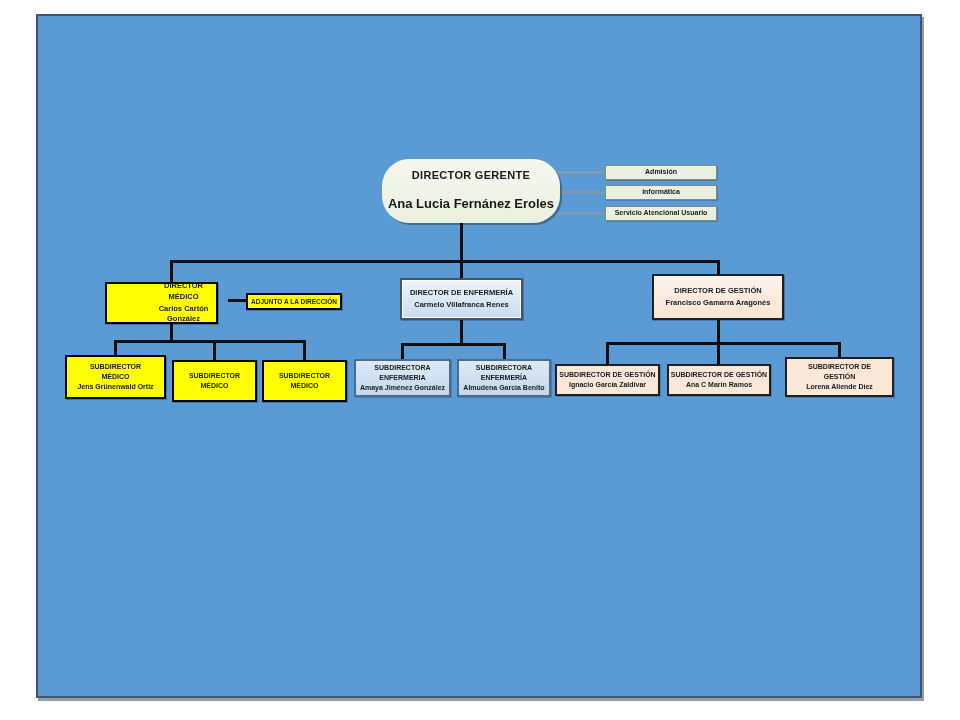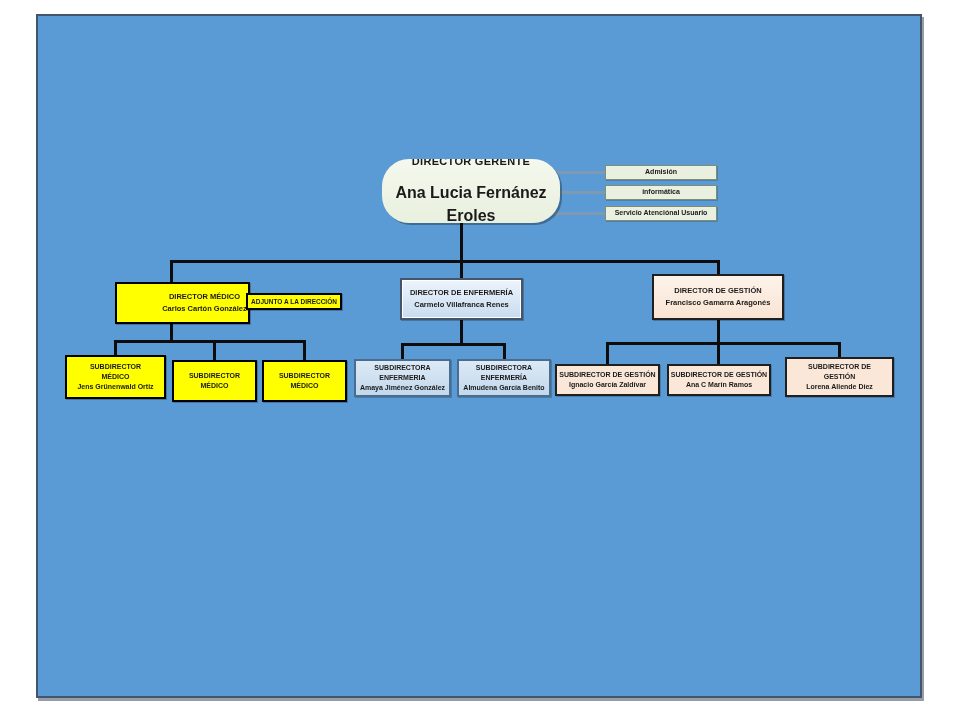--- a/index.html
+++ b/index.html
@@ -18,21 +18,21 @@
   .yellow{background:#ffff00;border:2px solid #000;box-shadow:1px 1px 0 rgba(0,0,0,.25);}
   .blueDir{background:linear-gradient(#edf4fb,#c8dcf0);border:2px solid #44546a;
     box-shadow:inset 0 0 0 1px #ffffff,1px 1px 0 rgba(0,0,0,.25);}
   .blueSub{background:linear-gradient(#dce9f6,#c3d8ec);border:2px solid #4a6c8f;
     box-shadow:1px 1px 0 rgba(0,0,0,.2);}
   .peachDir{background:linear-gradient(#fdf3ea,#f9e4d3);border:2px solid #1f1f1f;
     box-shadow:1px 1px 0 rgba(0,0,0,.25);}
   .peachSub{background:#fbe7d8;border:2px solid #1f1f1f;box-shadow:1px 1px 0 rgba(0,0,0,.2);}
   
   .root-title{font-size:11px;letter-spacing:.3px;}
-  .root-name{font-size:16px;margin-top:11px;}
+  .root-name{font-size:13px;margin-top:11px;}
   .staff{font-size:7px;}
   .lvl2{font-size:7.5px;}
   .lvl2 .bn{margin-top:1px;}
   .lvl3{font-size:7px;}
   .adj{font-size:6.5px;}
 </style>
 </head>
 <body>
 
 <div class="slide">
@@ -74,21 +74,21 @@
   <div class="box greenSmall staff" style="left:567px;top:149px;width:112px;height:15px;">
     <span class="bt">Admisión</span>
   </div>
   <div class="box greenSmall staff" style="left:567px;top:169px;width:112px;height:15px;">
     <span class="bt">informática</span>
   </div>
   <div class="box greenSmall staff" style="left:567px;top:190px;width:112px;height:15px;">
     <span class="bt">Servicio Atenciónal Usuario</span>
   </div>
 
-  <div class="box yellow lvl2" style="left:77px;top:266px;width:135px;height:42px;padding-left:44px;">
+  <div class="box yellow lvl2" style="left:67px;top:266px;width:113px;height:42px;padding-left:44px;">
     <span class="bt">DIRECTOR MÉDICO</span>
     <span class="bn">Carlos Cartón González</span>
   </div>
 
   <div class="box yellow adj" style="left:208px;top:277px;width:96px;height:17px;">
     <span class="bt">ADJUNTO A LA DIRECCIÓN</span>
   </div>
 
   <div class="box peachDir lvl2" style="left:614px;top:258px;width:132px;height:46px;">
     <span class="bt">DIRECTOR DE GESTIÓN</span>

